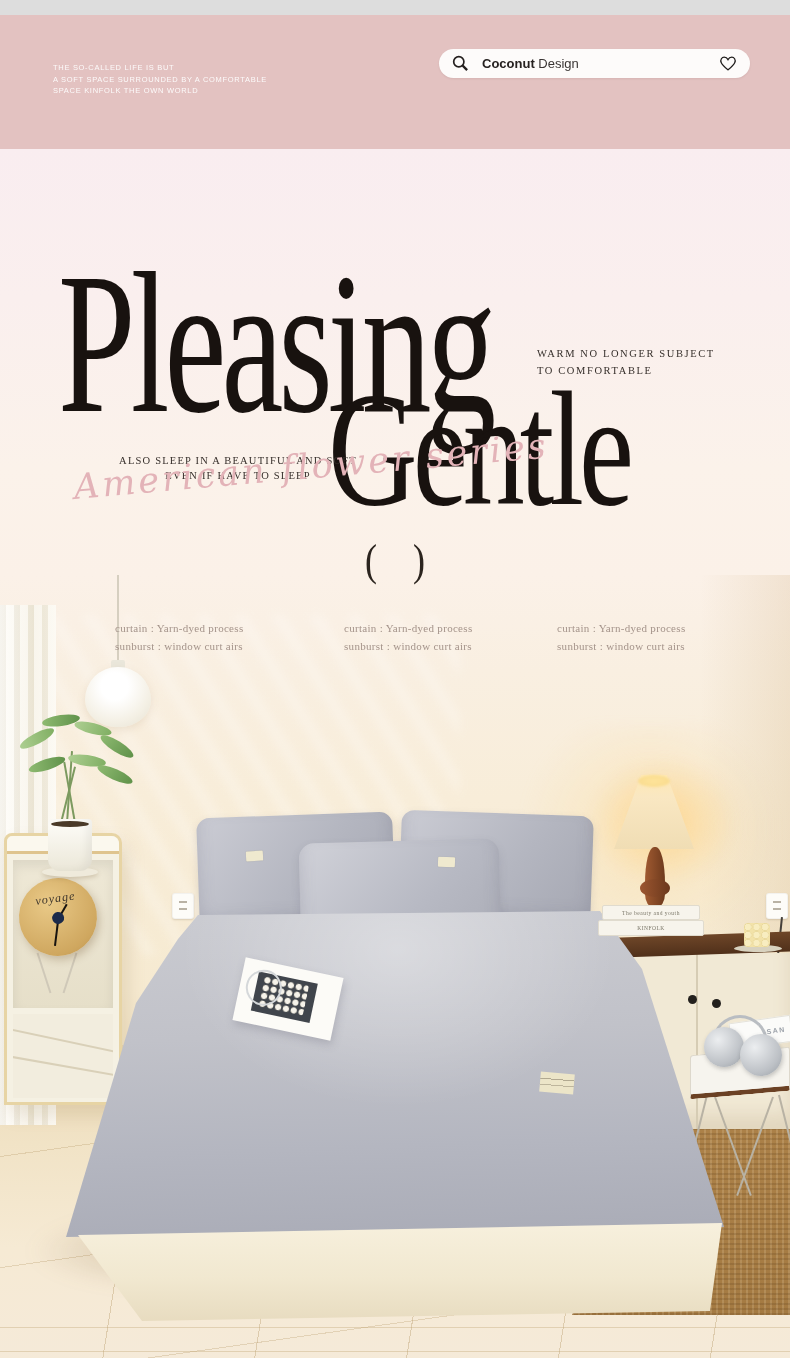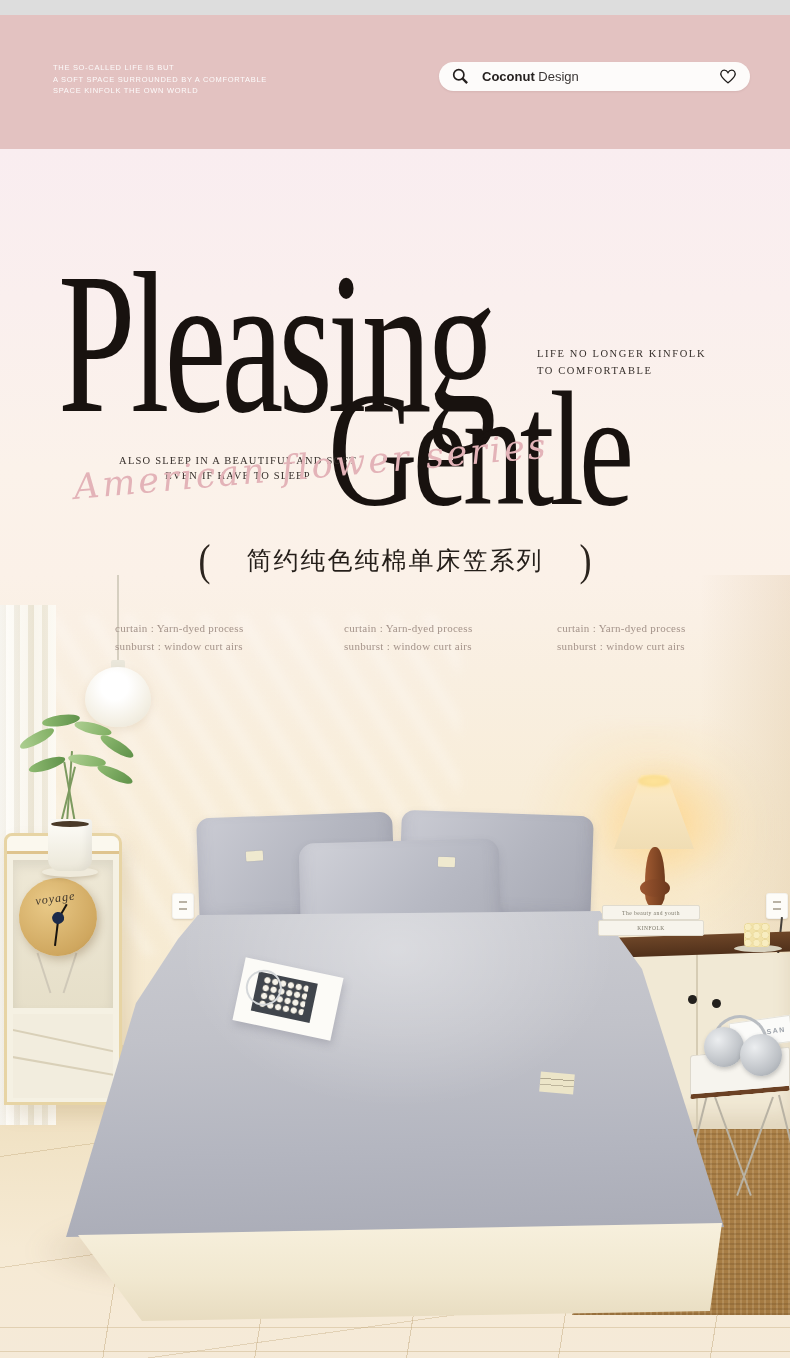--- a/index.html
+++ b/index.html
@@ -4,21 +4,21 @@
 <style>
   * { margin:0; padding:0; box-sizing:border-box; }
   html,body { background:#ddd; }
   .page { position:relative; width:790px; height:1358px; margin:15px auto; overflow:hidden;
           background:#fbf2ec; font-family:"Liberation Serif", serif; }
 
   
   .header { position:absolute; left:0; top:0; width:790px; height:134px; background:#e3c2c1; z-index:30; }
   .tagline { position:absolute; left:53px; top:47px; font-family:"Liberation Sans", sans-serif;
              font-size:7.5px; line-height:11.5px; letter-spacing:.7px; color:rgba(255,255,255,.92); }
-  .search-pill { position:absolute; left:439px; top:47px; width:311px; height:29px; border-radius:15px;
+  .search-pill { position:absolute; left:439px; top:34px; width:311px; height:29px; border-radius:15px;
                  background:#fdfbfa; display:flex; align-items:center; padding:0 13px; box-shadow:0 1px 2px rgba(120,80,80,.12); }
   .search-pill svg { display:block; }
   .search-brand { margin-left:13px; font-family:"Liberation Sans", sans-serif; font-size:13px; color:#262120; flex:1; }
   .search-brand b { font-weight:700; }
   .search-brand span { font-weight:400; color:#3a3534; }
 
   
   .hero-bg { position:absolute; left:0; top:134px; width:790px; height:426px;
              background:linear-gradient(180deg,#f9edf0 0%,#faefee 35%,#fbf2ea 75%,#fbf1e8 100%); }
   .title1 { position:absolute; left:58px; top:228px; font-size:170px; line-height:1; color:#18120f;
@@ -212,31 +212,30 @@
             <path d="M12 19.5 C9 17 4.4 13.2 2.9 9.6 C1.4 5.9 3.8 2.6 7 2.6 c2.3 0 4 1.4 5 3.2 c1-1.8 2.7-3.2 5-3.2 c3.2 0 5.6 3.3 4.1 7 C19.6 13.2 15 17 12 19.5 Z" fill="none" stroke="#1e1b1a" stroke-width="1.7"></path>
           </svg>
       </span>
     </div>
   </div>
 
   <div class="hero-bg"></div>
   <div class="title1">Pleasing</div>
   <div class="title2">Gentle</div>
   <div class="cap-right">
-    <div>LIFE NO  LONGER KINFOLK</div>
+    <div>WARM NO  LONGER SUBJECT</div>
     <div>TO COMFORTABLE</div>
   </div>
   <div class="cap-left">
     <div>ALSO SLEEP IN A BEAUTIFUL AND SOFT</div>
     <div>EVEN IF HAVE TO SLEEP</div>
   </div>
   <div class="script" style="color:#e3b3b8;">American flower series</div>
   <div class="series">
     <span class="bracket">(</span>
-    <span class="cn">简约纯色纯棉单床笠系列</span>
     <span class="bracket">)</span>
   </div>
 
   <div class="spec c1">
     <div>curtain : Yarn-dyed process</div>
     <div>sunburst : window curt airs</div>
   </div>
   <div class="spec c2">
     <div>curtain : Yarn-dyed process</div>
     <div>sunburst : window curt airs</div>

